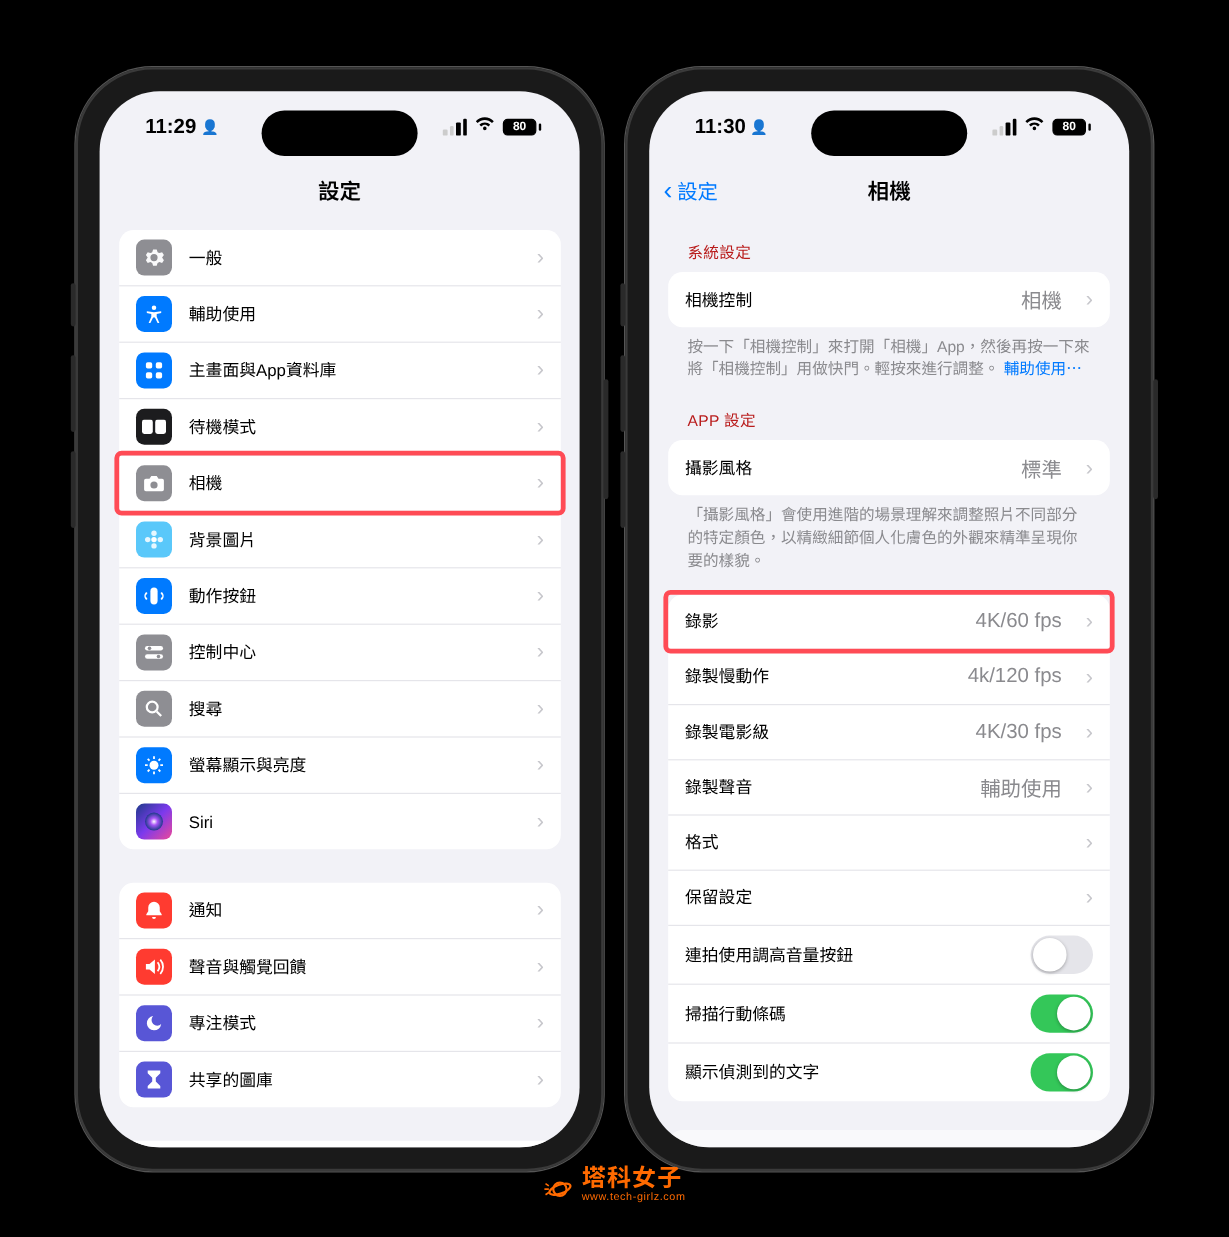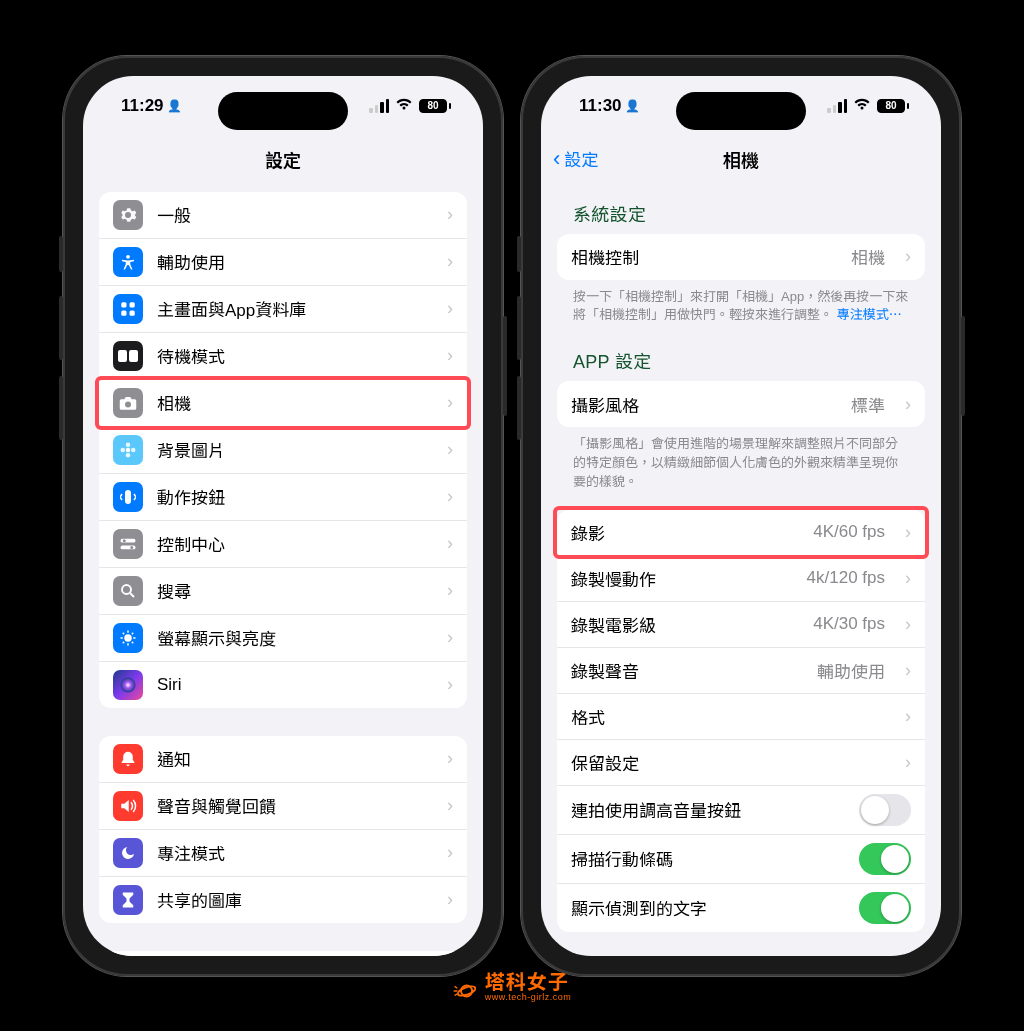--- a/index.html
+++ b/index.html
@@ -82,21 +82,21 @@
   position: absolute; left: 12px; top: 50%;
   transform: translateY(-50%);
   display: flex; align-items: center; gap: 2px;
   color: #007aff; font-size: 17px; font-weight: 400;
   cursor: pointer;
 }
 .back-chevron { font-size: 22px; font-weight: 300; margin-right: 2px; }
 
 .content { padding: 0 16px 20px; overflow-y: auto; height: calc(100% - 106px); }
 .group-header {
-  font-size: 18px; color: #14532d;
+  font-size: 13px; color: #b91c1c;
   padding: 18px 16px 8px;
   letter-spacing: 0.3px;
 }
 .group-footer {
   font-size: 13px; color: #8a8a8e;
   padding: 8px 16px 4px;
   line-height: 1.45;
 }
 .group-footer .link { color: #007aff; }
 .list {
@@ -114,21 +114,21 @@
   position: relative;
 }
 .row:last-child { border-bottom: none; }
 .row .icon-box {
   width: 30px; height: 30px;
   border-radius: 7px;
   display: flex; align-items: center; justify-content: center;
   flex-shrink: 0;
   color: #fff; font-size: 17px;
 }
-.row .label { flex: 1; font-size: 17px; color: #000; }
+.row .label { flex: 1; font-size: 14px; color: #000; }
 .row .value { font-size: 17px; color: #8a8a8e; }
 .row .chevron { color: #c7c7cc; font-size: 18px; font-weight: 300; margin-left: 6px; }
 .highlight {
   position: absolute;
   inset: -4px -4px -4px -4px;
   border: 4px solid #ff4b55;
   border-radius: 6px;
   pointer-events: none;
   z-index: 5;
 }
@@ -439,21 +439,21 @@
       <div class="group-header">系統設定</div>
       <div class="list">
         <div class="row">
           <span class="label">相機控制</span>
           <span class="value">相機</span>
           <span class="chevron">›</span>
         </div>
       </div>
       <div class="group-footer">
         <span>按一下「相機控制」來打開「相機」App，然後再按一下來將「相機控制」用做快門。輕按來進行調整。</span>
-        <span class="link">專注模式⋯</span>
+        <span class="link">輔助使用⋯</span>
       </div>
 
       <div class="group-header">APP 設定</div>
       <div class="list">
         <div class="row">
           <span class="label">攝影風格</span>
           <span class="value">標準</span>
           <span class="chevron">›</span>
         </div>
       </div>

